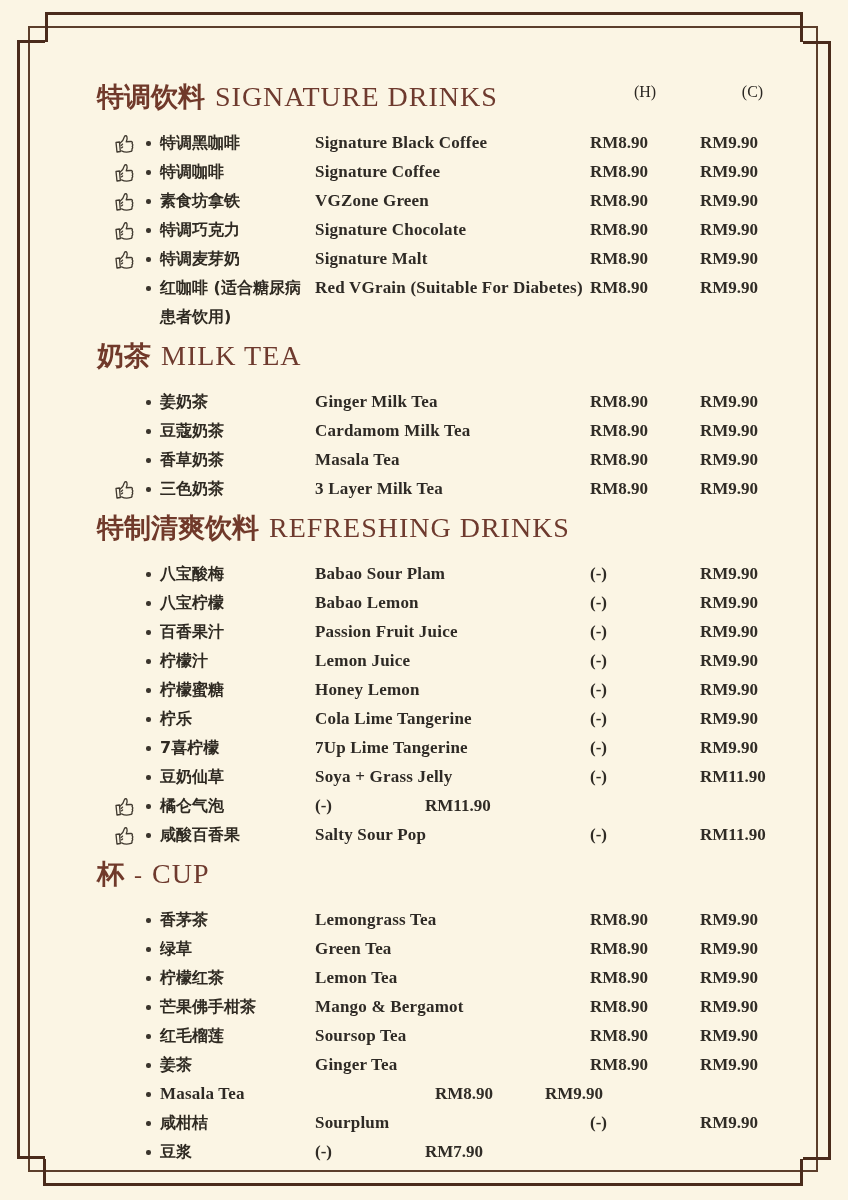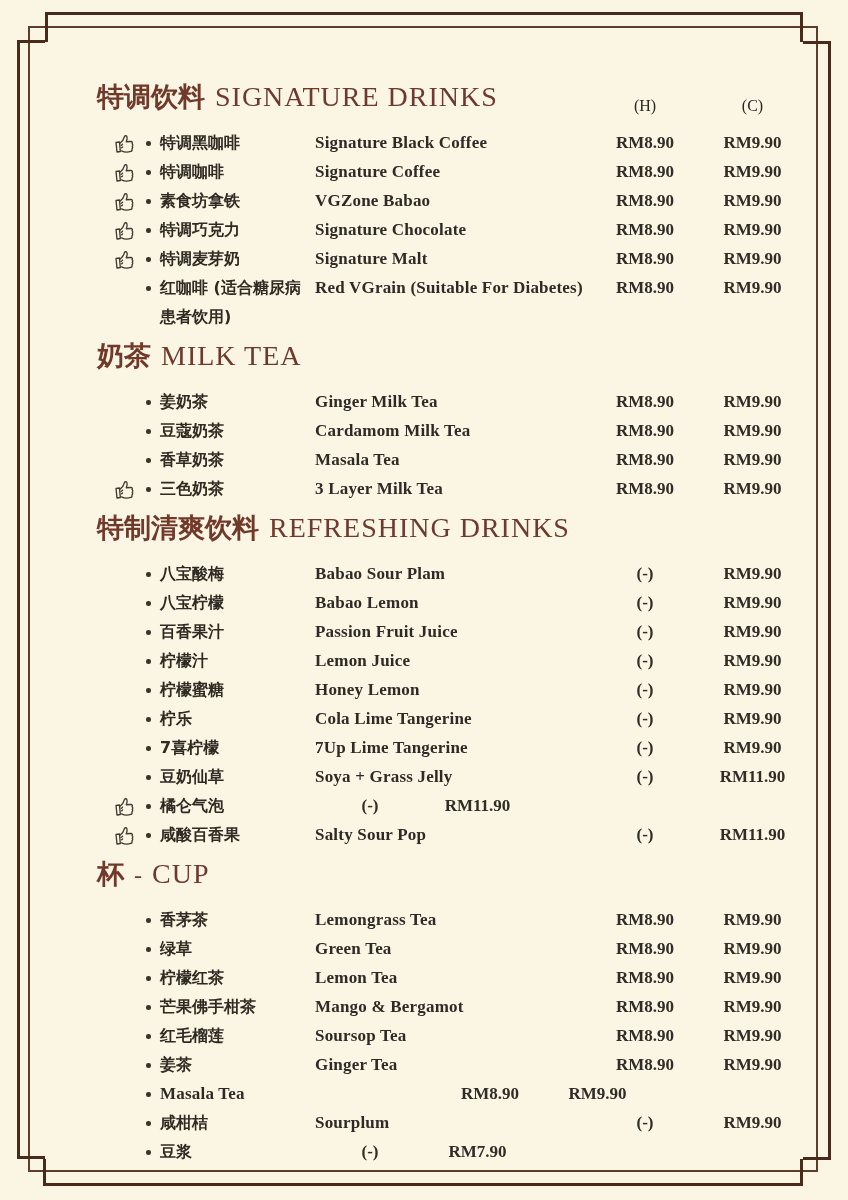--- a/index.html
+++ b/index.html
@@ -18,36 +18,36 @@
                    border-bottom:3px solid #4a2b1b; border-left:3px solid #4a2b1b; border-right:3px solid #4a2b1b; }
   .staple-left   { left:17px;  top:40px;    width:28px;  height:1119px;
                    border-left:3px solid #4a2b1b; border-top:3px solid #4a2b1b; border-bottom:3px solid #4a2b1b; }
   .staple-right  { right:17px; top:41px;    width:28px;  height:1119px;
                    border-right:3px solid #4a2b1b; border-top:3px solid #4a2b1b; border-bottom:3px solid #4a2b1b; }
   .frame-rect    { left:28px;  top:26px;    width:790px; height:1146px;
                    border:2px solid #5c3e2b; background:#fbf5e4; }
   
   .content { position:absolute; left:97px; top:80px; width:708px; }
   .section { margin-bottom:8px; }
-  .section-header { display:flex; align-items:flex-end; margin-bottom:10px; }
+  .section-header { display:flex; margin-bottom:10px; }
   .title-group { flex:1; line-height:34px; white-space:nowrap; }
   .title-zh { font-family:"DejaVu Sans", sans-serif; font-weight:700; font-size:27px; color:#70392a; margin-right:10px; }
   .title-dash { font-size:24px; color:#70392a; }
   .title-dash:not(:empty) { margin-right:10px; }
   .title-en { font-size:28px; color:#6e3a2e; letter-spacing:1px; }
   .col-label { width:110px; text-align:center; font-size:16px; color:#2b2722; line-height:24px; }
   .col-label.c { width:105px; }
   .row { display:flex; align-items:flex-start; line-height:29px; }
   .thumb-cell { width:40px; display:flex; justify-content:flex-end; padding-top:5px; }
   .thumb-cell svg { width:24px; height:21px; }
   .bullet-cell { width:23px; display:flex; justify-content:center; padding-top:13px; }
   .bullet-dot { width:4.5px; height:4.5px; border-radius:50%; background:#3a342c; }
   .zh-cell { width:155px; font-family:"DejaVu Sans", sans-serif; font-weight:700; font-size:16px; color:#2f2a22; padding-right:4px; }
   .en-cell { width:275px; font-weight:700; font-size:17px; color:#2e2a25; letter-spacing:0.2px; padding-right:6px; }
-  .price-cell { width:110px; text-align:center; font-weight:700; font-size:17px; color:#302c26; }
+  .price-cell { width:110px; font-weight:700; font-size:17px; color:#302c26; }
   .price-cell.c { width:105px; }
 </style>
 </head>
 <body>
 
 <div class="frame-line frame-rect"></div>
 <div class="frame-line staple-top"></div>
 <div class="frame-line staple-bottom"></div>
 <div class="frame-line staple-left"></div>
 <div class="frame-line staple-right"></div>
@@ -101,21 +101,21 @@
       <svg viewBox="0 0 24 22" fill="none" stroke="#413a30" stroke-width="1.4" stroke-linecap="round" stroke-linejoin="round">
         <path d="M2.6 9.9 L6.2 9.4 L7.1 19.4 L3.6 19.9 Z"></path>
         <path d="M7 10.4 C9 8.9 10.7 6.5 11.3 4 c0.3-1.4 2.2-1.6 2.7-0.2 c0.6 1.7 0.1 3.6-0.7 5.4 l4.8-0.3 c1.5-0.1 2.1 1.3 1.3 2.3 c0.9 0.6 1 1.9 0.2 2.7 c0.7 0.9 0.5 2.1-0.4 2.8 c0.5 1 0.1 2.3-1 2.6 c-2.7 0.9-6.9 1-9.8-0.6"></path>
         <path d="M8 13 c0.7-0.3 1.2-0.8 1.5-1.4 M8.3 15.5 c0.5-0.2 0.9-0.5 1.2-0.9"></path>
       </svg>
     </div>
     <div class="bullet-cell">
       <span class="bullet-dot"></span>
     </div>
     <div class="zh-cell">素食坊拿铁</div>
-    <div class="en-cell">VGZone Babao</div>
+    <div class="en-cell">VGZone Green</div>
     <div class="price-cell h">RM8.90</div>
     <div class="price-cell c">RM9.90</div>
   </div>
 
   <div class="row">
     <div class="thumb-cell">
       <svg viewBox="0 0 24 22" fill="none" stroke="#413a30" stroke-width="1.4" stroke-linecap="round" stroke-linejoin="round">
         <path d="M2.6 9.9 L6.2 9.4 L7.1 19.4 L3.6 19.9 Z"></path>
         <path d="M7 10.4 C9 8.9 10.7 6.5 11.3 4 c0.3-1.4 2.2-1.6 2.7-0.2 c0.6 1.7 0.1 3.6-0.7 5.4 l4.8-0.3 c1.5-0.1 2.1 1.3 1.3 2.3 c0.9 0.6 1 1.9 0.2 2.7 c0.7 0.9 0.5 2.1-0.4 2.8 c0.5 1 0.1 2.3-1 2.6 c-2.7 0.9-6.9 1-9.8-0.6"></path>
         <path d="M8 13 c0.7-0.3 1.2-0.8 1.5-1.4 M8.3 15.5 c0.5-0.2 0.9-0.5 1.2-0.9"></path>

